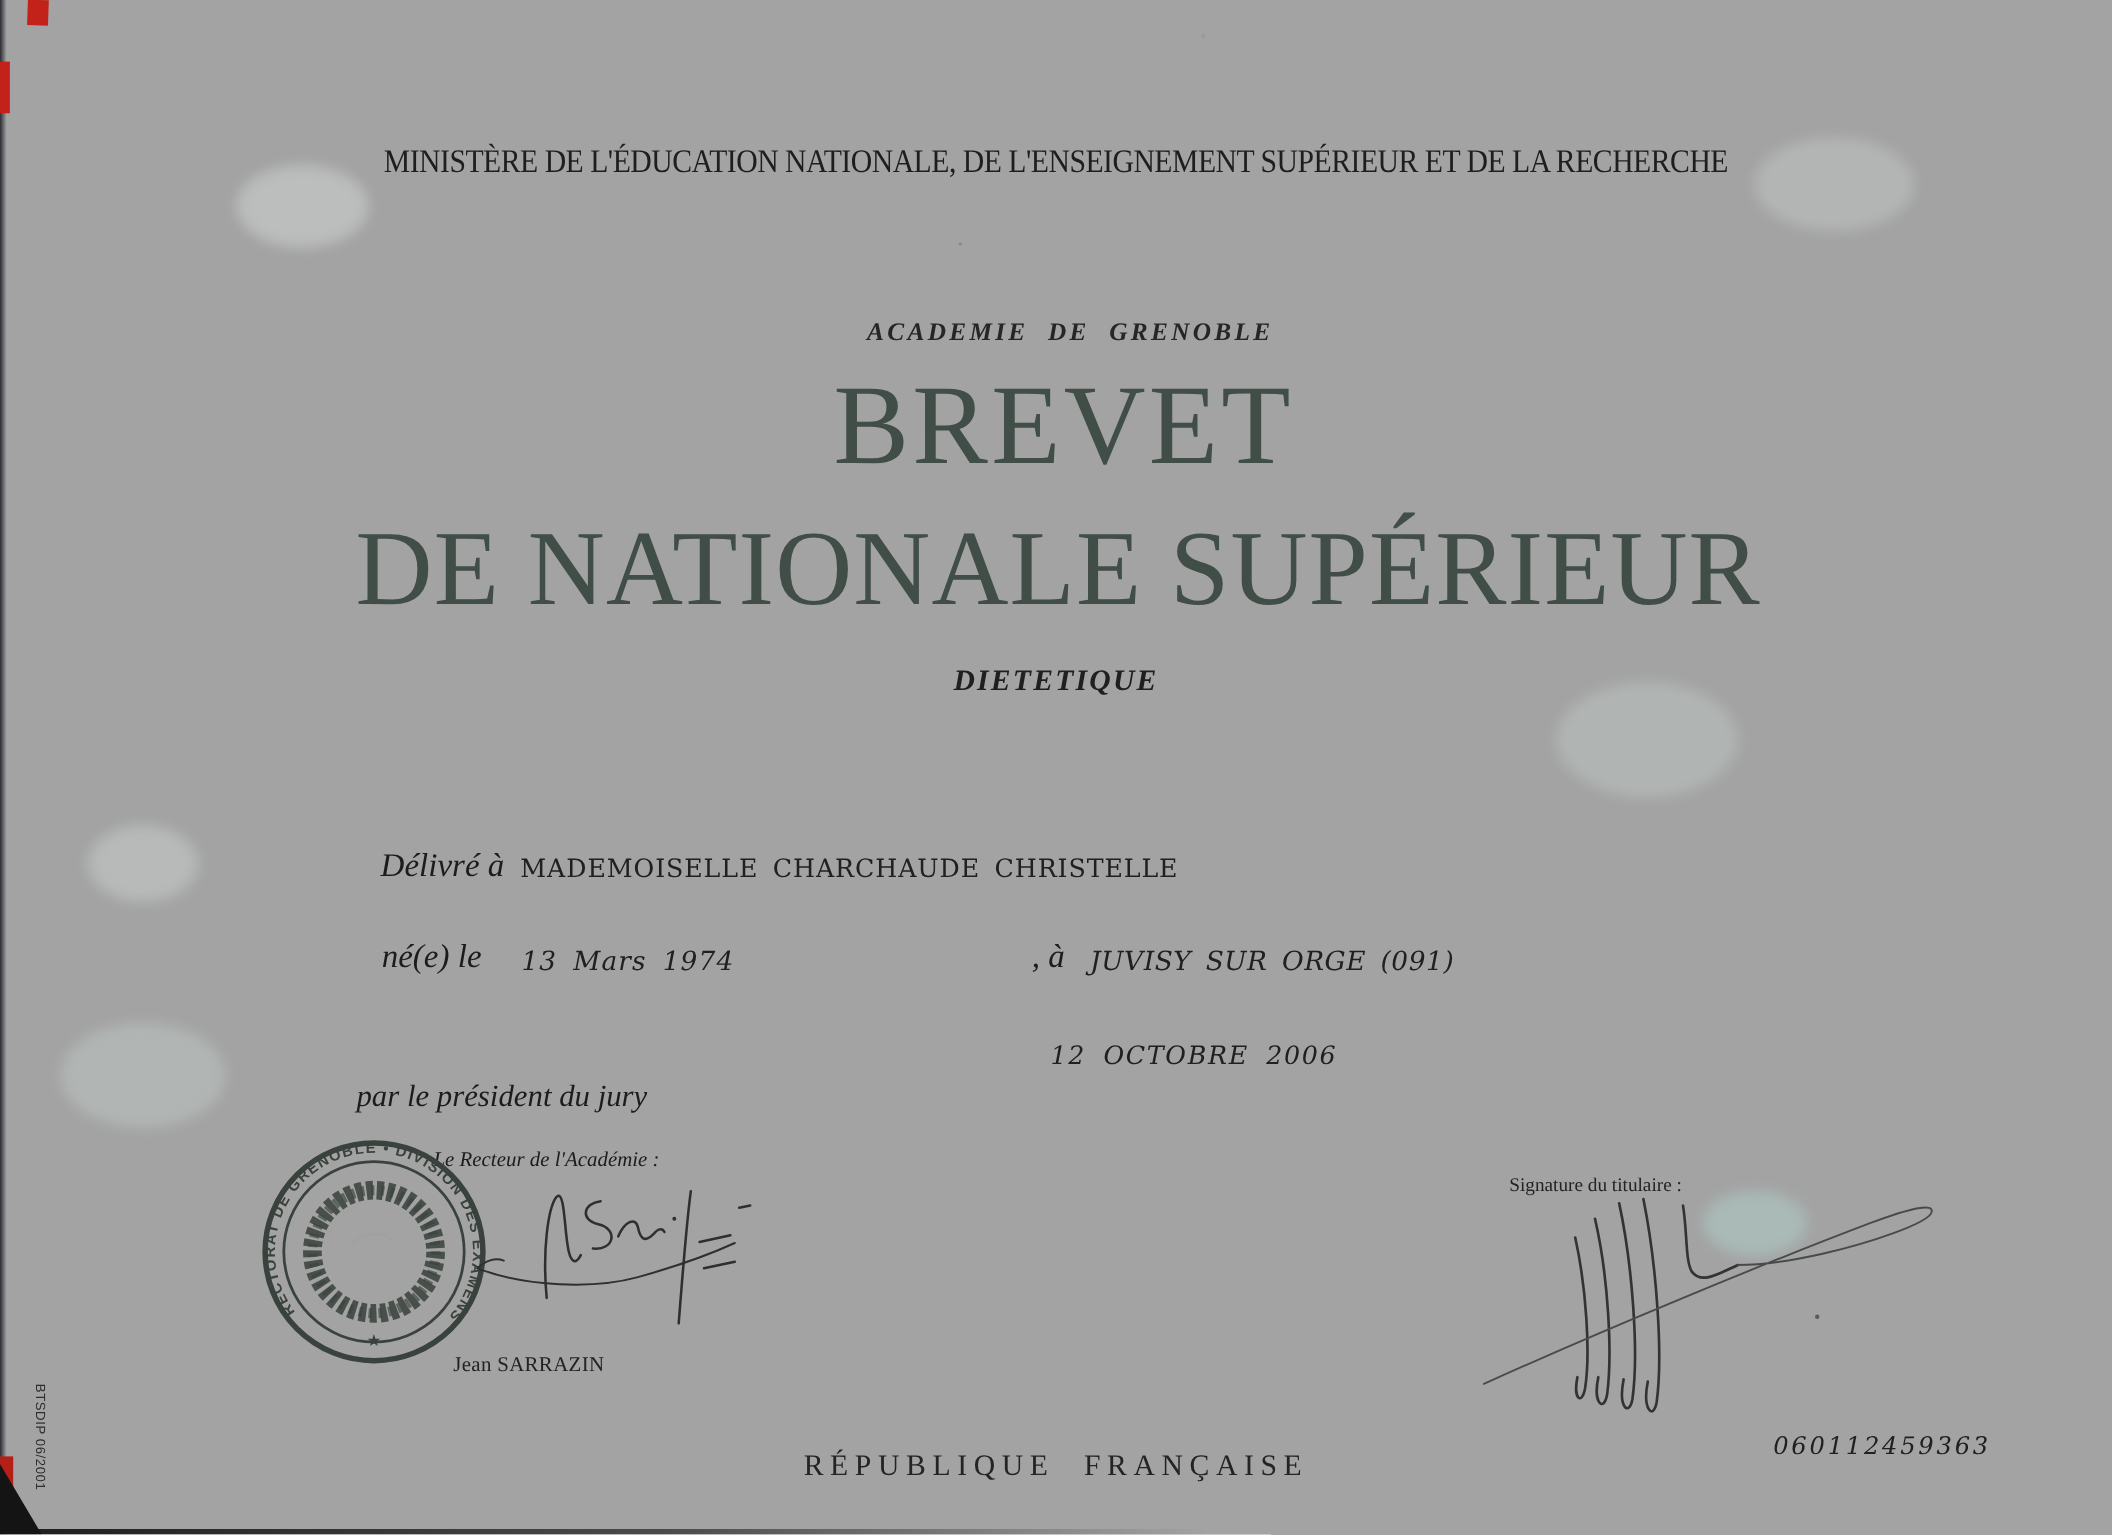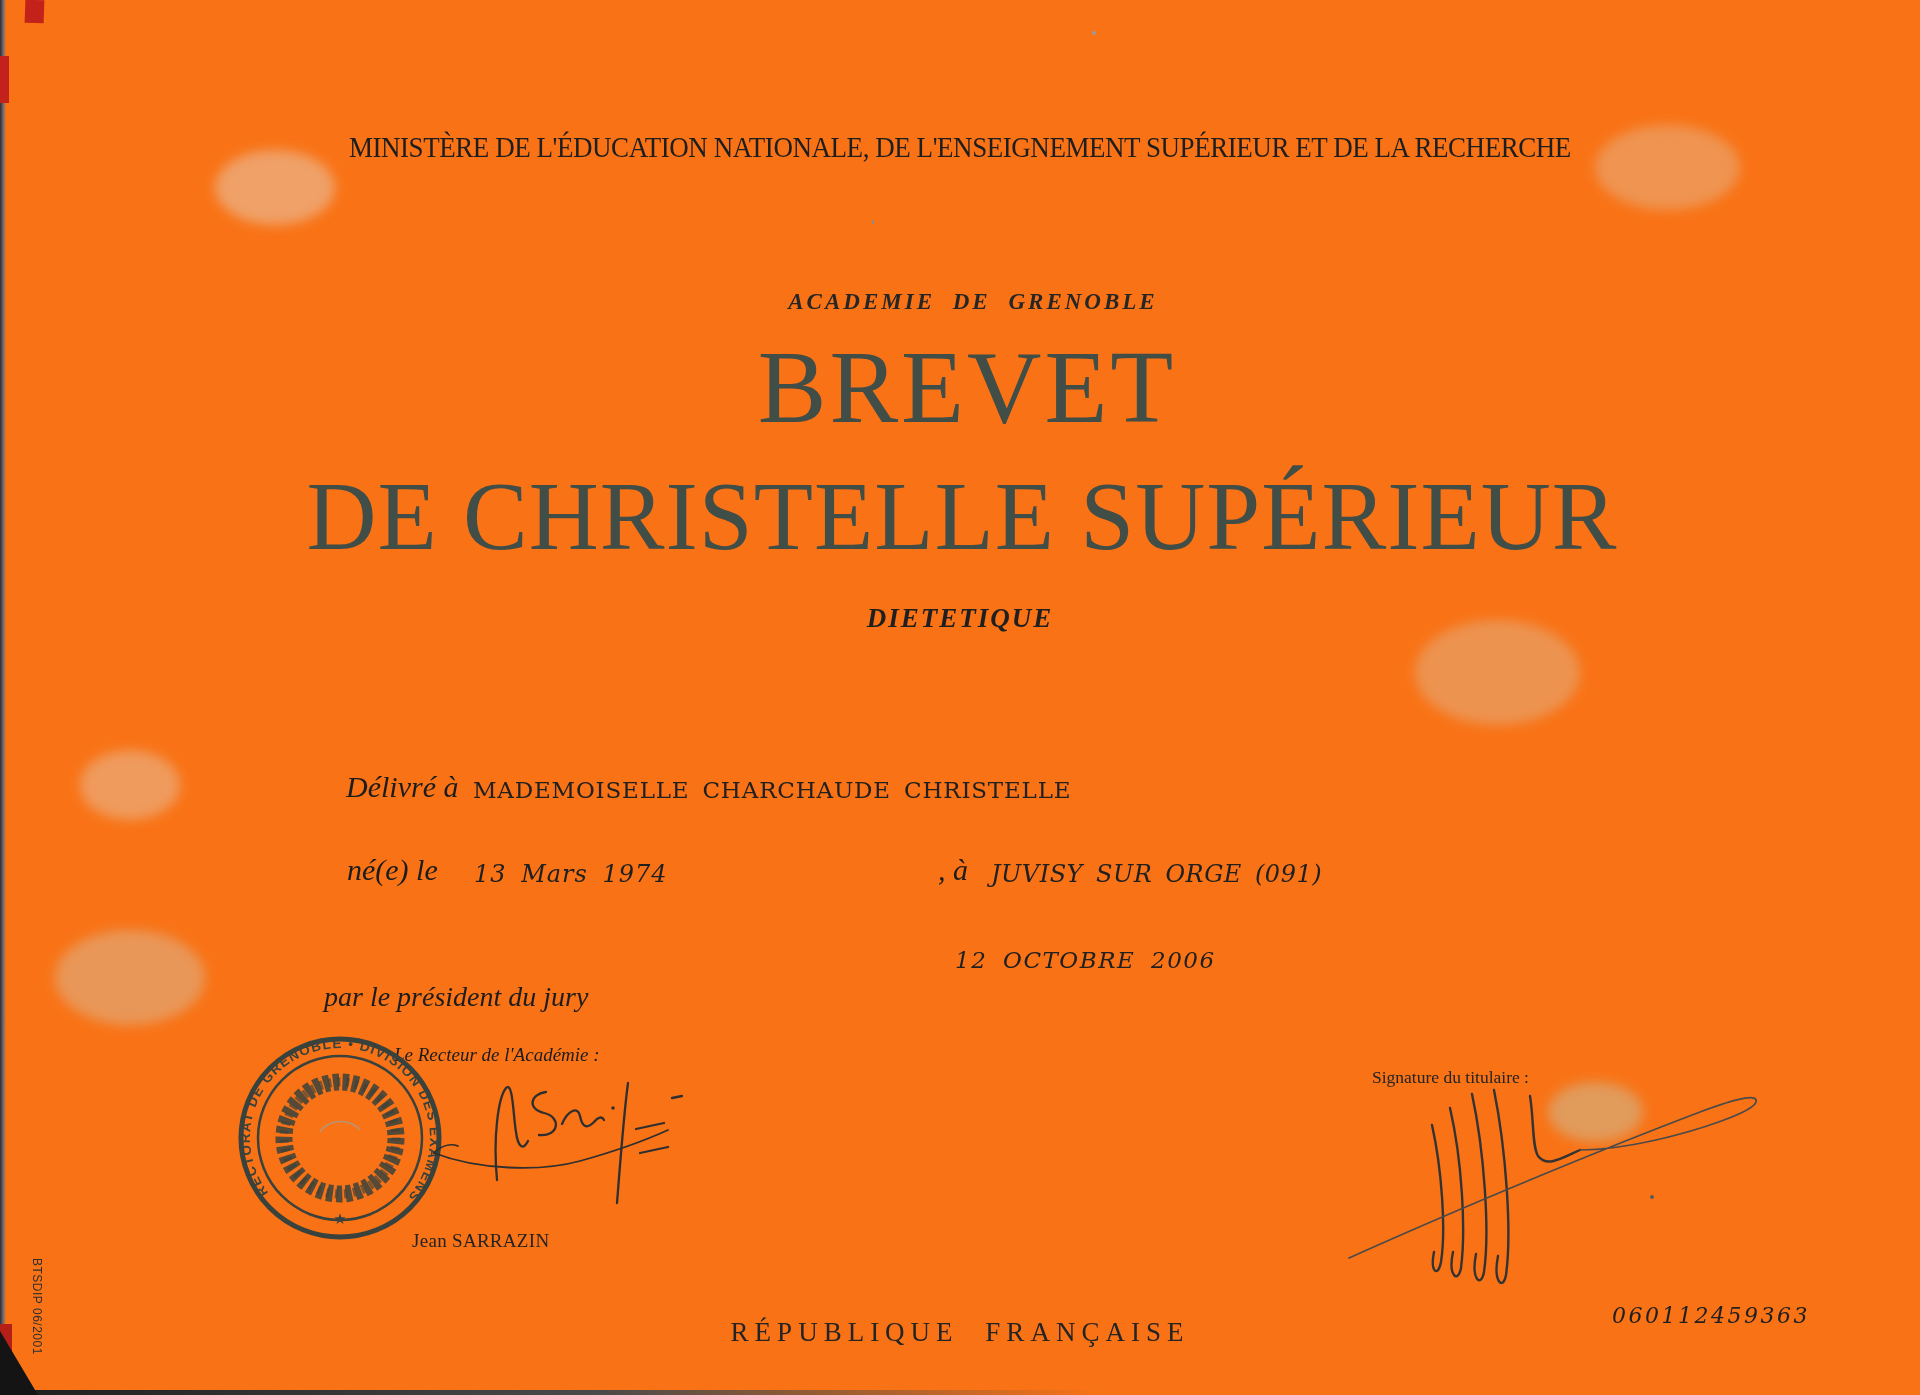--- a/index.html
+++ b/index.html
@@ -1,16 +1,16 @@
 <!DOCTYPE html>
 <html><head>
 <meta charset="utf-8">
 <style>
   html,body{margin:0;padding:0;background:#e8e8e8;}
-  #page{position:relative;width:1920px;height:1395px;background:#f97316;overflow:hidden;
+  #page{position:relative;width:1920px;height:1395px;background:#a3a3a3;overflow:hidden;
         font-family:"Liberation Serif",serif;color:#1b1b1b;}
   .abs{position:absolute;}
   .centerline{position:absolute;left:0;right:0;text-align:center;white-space:nowrap;}
   
   .ministry{top:130px;font-size:30px;letter-spacing:-0.5px;color:#1e1e1e;}
   .ministry span{display:inline-block;transform:scaleX(0.9);transform-origin:center;}
   .academy{top:289px;font-size:23px;font-style:italic;font-weight:600;letter-spacing:3px;word-spacing:9px;color:#262626;padding-left:26px;}
   .title1{top:336px;font-size:103px;letter-spacing:3px;color:#414d47;padding-left:14px;line-height:1;}
   .title2{top:468px;font-size:97px;letter-spacing:1px;color:#414d47;padding-left:4px;line-height:1;}
   .specialty{top:603px;font-size:27px;font-style:italic;font-weight:600;letter-spacing:2px;color:#1f1f1f;}
@@ -43,21 +43,21 @@
   <div class="abs smudge" style="left:1595px;top:125px;width:145px;height:85px;background:rgba(214,225,220,0.30);"></div>
   <div class="abs smudge" style="left:215px;top:150px;width:120px;height:75px;background:rgba(224,229,227,0.40);"></div>
   <div class="abs smudge" style="left:1548px;top:1082px;width:95px;height:60px;background:rgba(180,228,222,0.35);"></div>
   <div class="abs smudge" style="left:80px;top:750px;width:100px;height:70px;background:rgba(222,228,226,0.35);"></div>
 
   <div class="centerline ministry">
     <span>MINISTÈRE DE L'ÉDUCATION NATIONALE, DE L'ENSEIGNEMENT SUPÉRIEUR ET DE LA RECHERCHE</span>
   </div>
   <div class="centerline academy">ACADEMIE DE GRENOBLE</div>
   <div class="centerline title1">BREVET</div>
-  <div class="centerline title2">DE CHRISTELLE SUPÉRIEUR</div>
+  <div class="centerline title2">DE NATIONALE SUPÉRIEUR</div>
   <div class="centerline specialty">DIETETIQUE</div>
 
   <div class="abs" style="left:0;top:770px;height:44px;width:1528px;">
     <span class="abs script" style="left:346px;top:0;">Délivré à</span>
     <span class="abs print-upright" style="left:473px;top:7px;font-size:23px;letter-spacing:0.8px;word-spacing:5px;">MADEMOISELLE CHARCHAUDE CHRISTELLE</span>
   </div>
 
   <div class="abs" style="left:0;top:853px;height:44px;width:1696px;">
     <span class="abs script" style="left:347px;top:0;">né(e) le</span>
     <span class="abs print" style="left:474px;top:7px;font-size:24px;letter-spacing:1px;word-spacing:6px;">13 Mars 1974</span>

